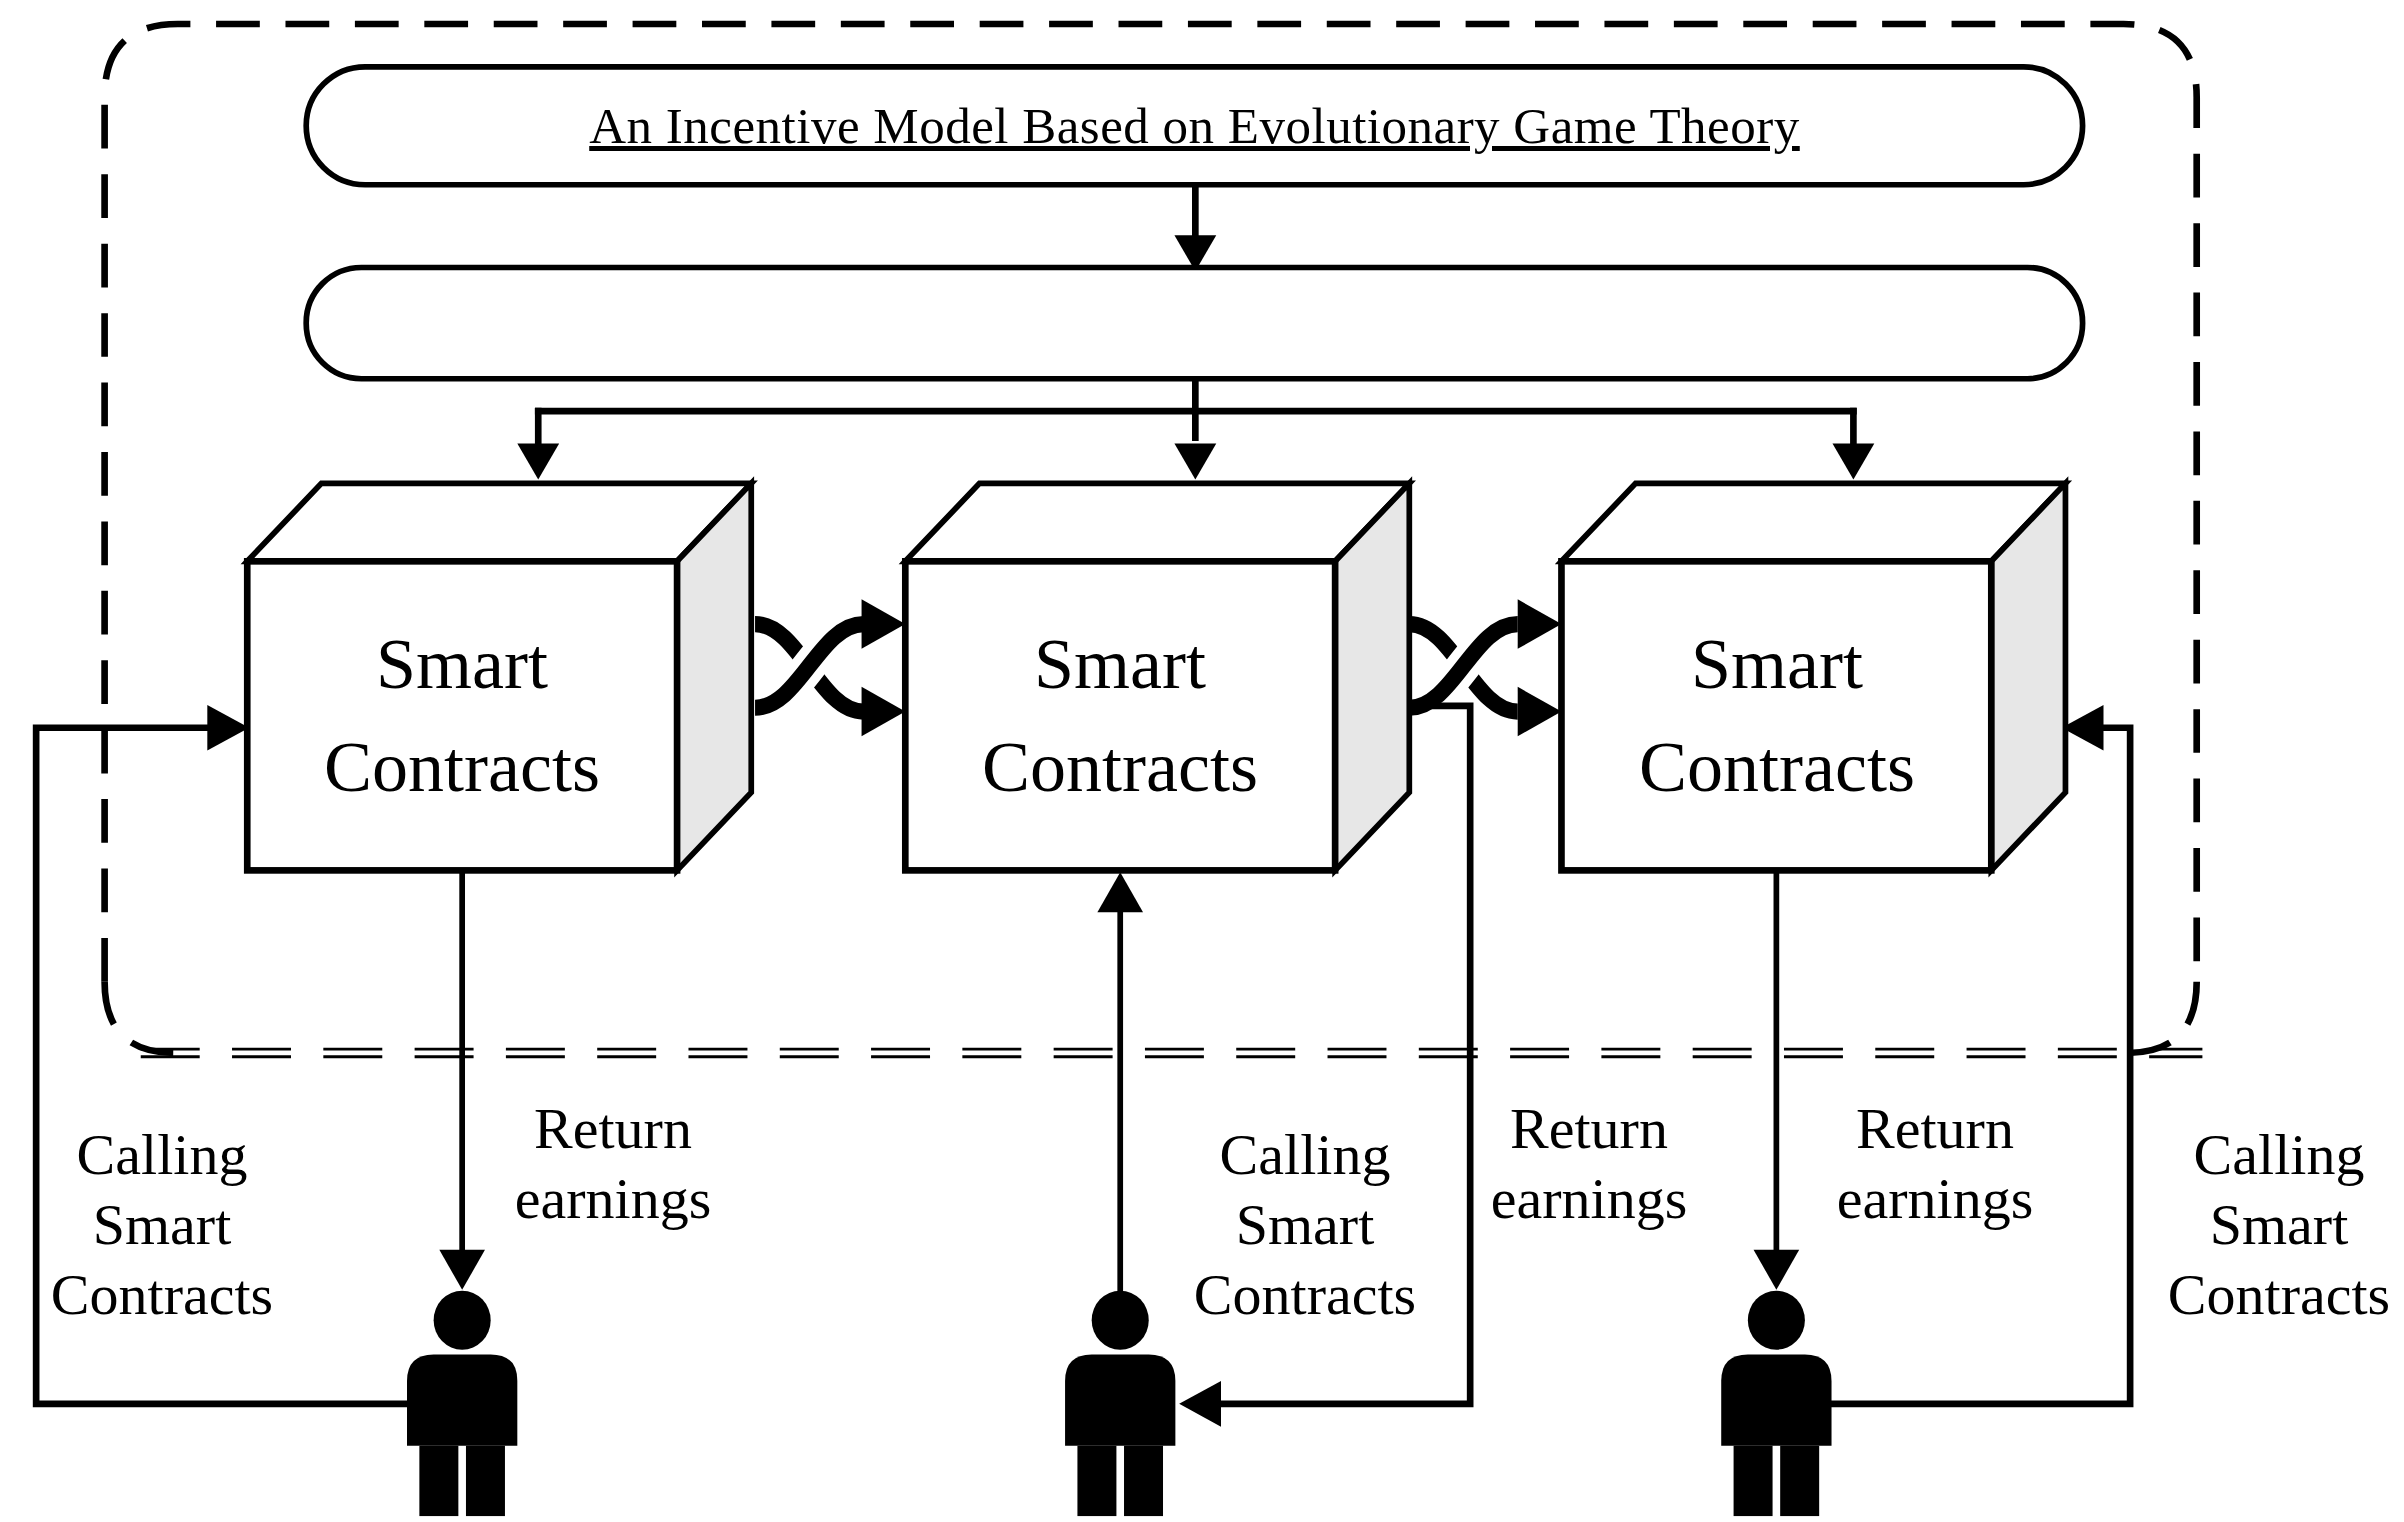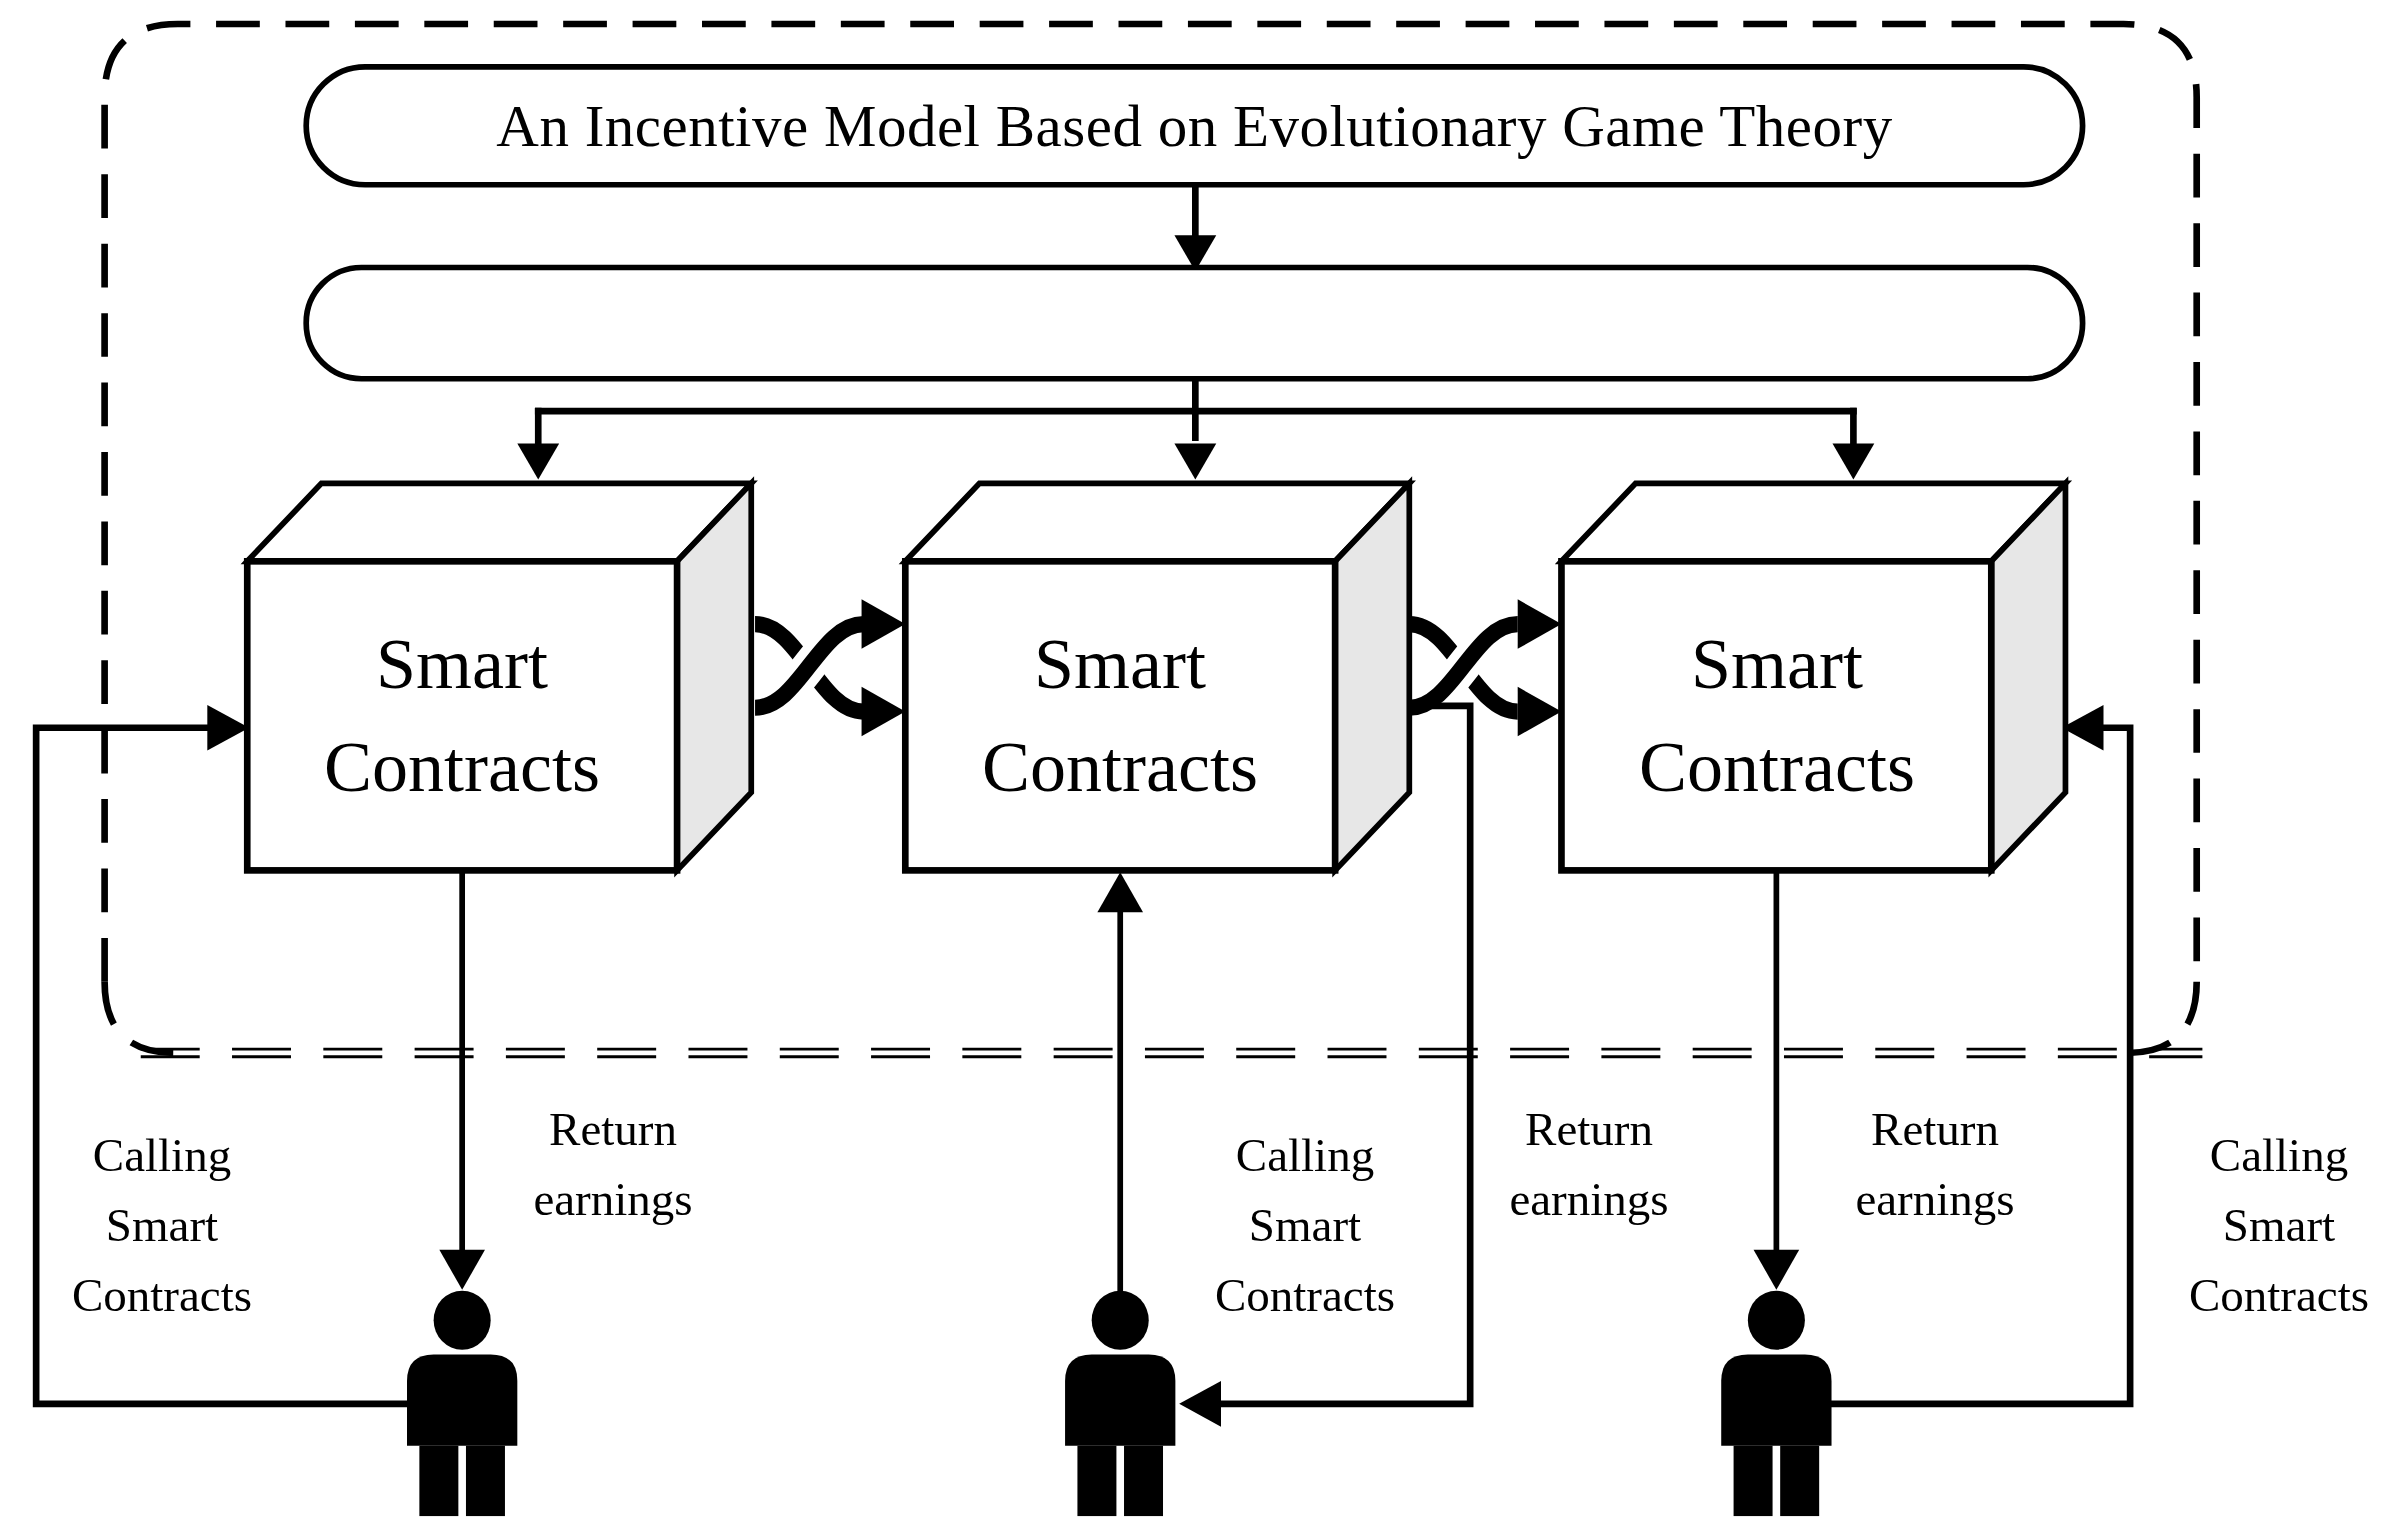--- a/index.html
+++ b/index.html
@@ -22,27 +22,27 @@
   .face{fill:var(--bg-color);stroke:var(--line-color);}
   .side{fill:var(--side-fill);stroke:var(--line-color);}
   .casing{stroke:var(--bg-color);fill:none;}
   
   .lbl{
     position:absolute;color:var(--line-color);
     text-align:center;white-space:normal;
   }
   .pill-lbl{
     display:flex;align-items:center;justify-content:center;
-    font-size:59px;letter-spacing:0.5px;
+    font-size:51px;letter-spacing:0.5px;text-decoration:underline;
   }
   .box-lbl{
     display:flex;align-items:center;justify-content:center;
     font-size:72px;line-height:103px;
   }
-  .flow-lbl{font-size:47px;line-height:70px;text-align:center;}
+  .flow-lbl{font-size:58px;line-height:70px;text-align:center;}
 </style>
 </head>
 <body>
 
 <div class="stage">
 
   <svg class="layer" width="2404" height="1523" viewBox="0 0 2528 1601">
 
     <g>
       <path class="ln" stroke-width="17" d="M 794,656 C 840,656 862,748 908,748"></path>

